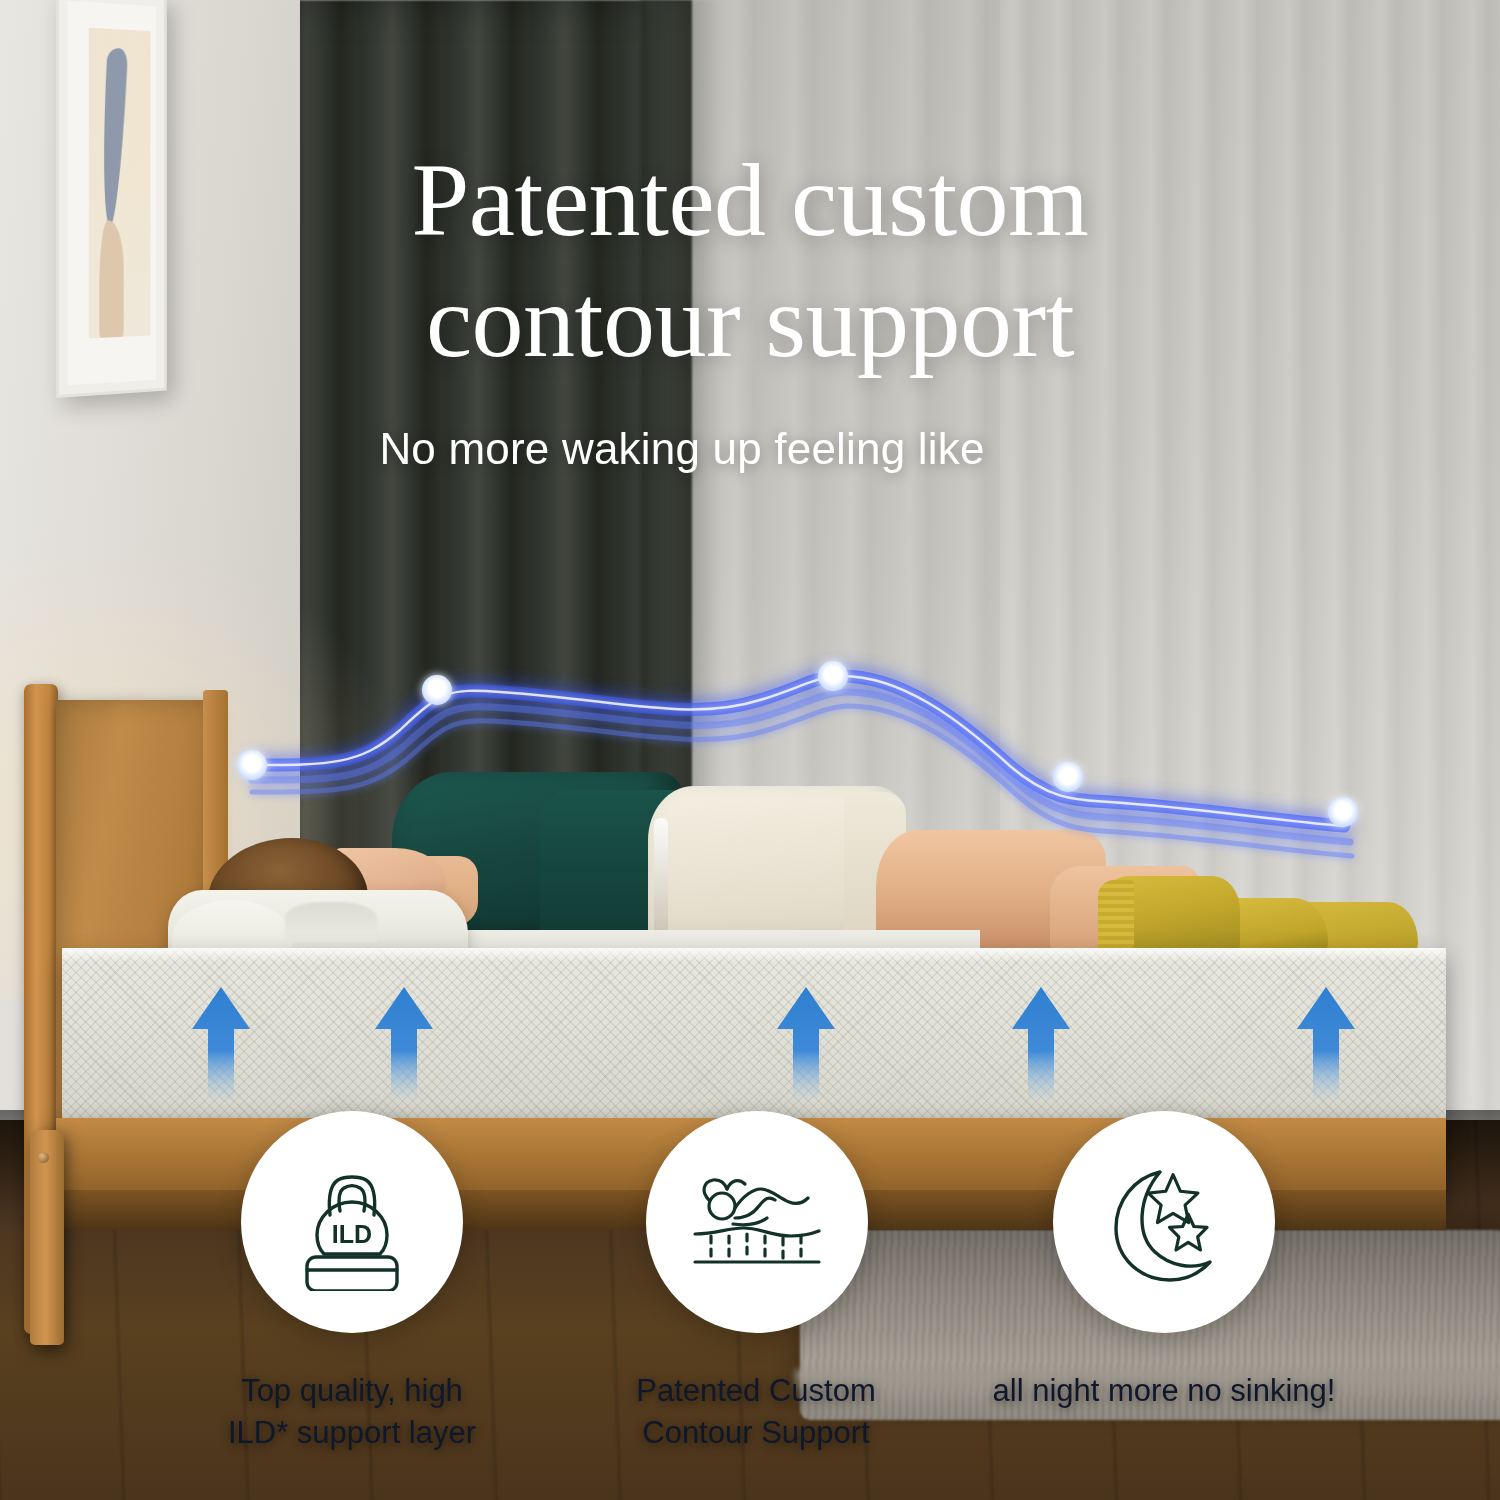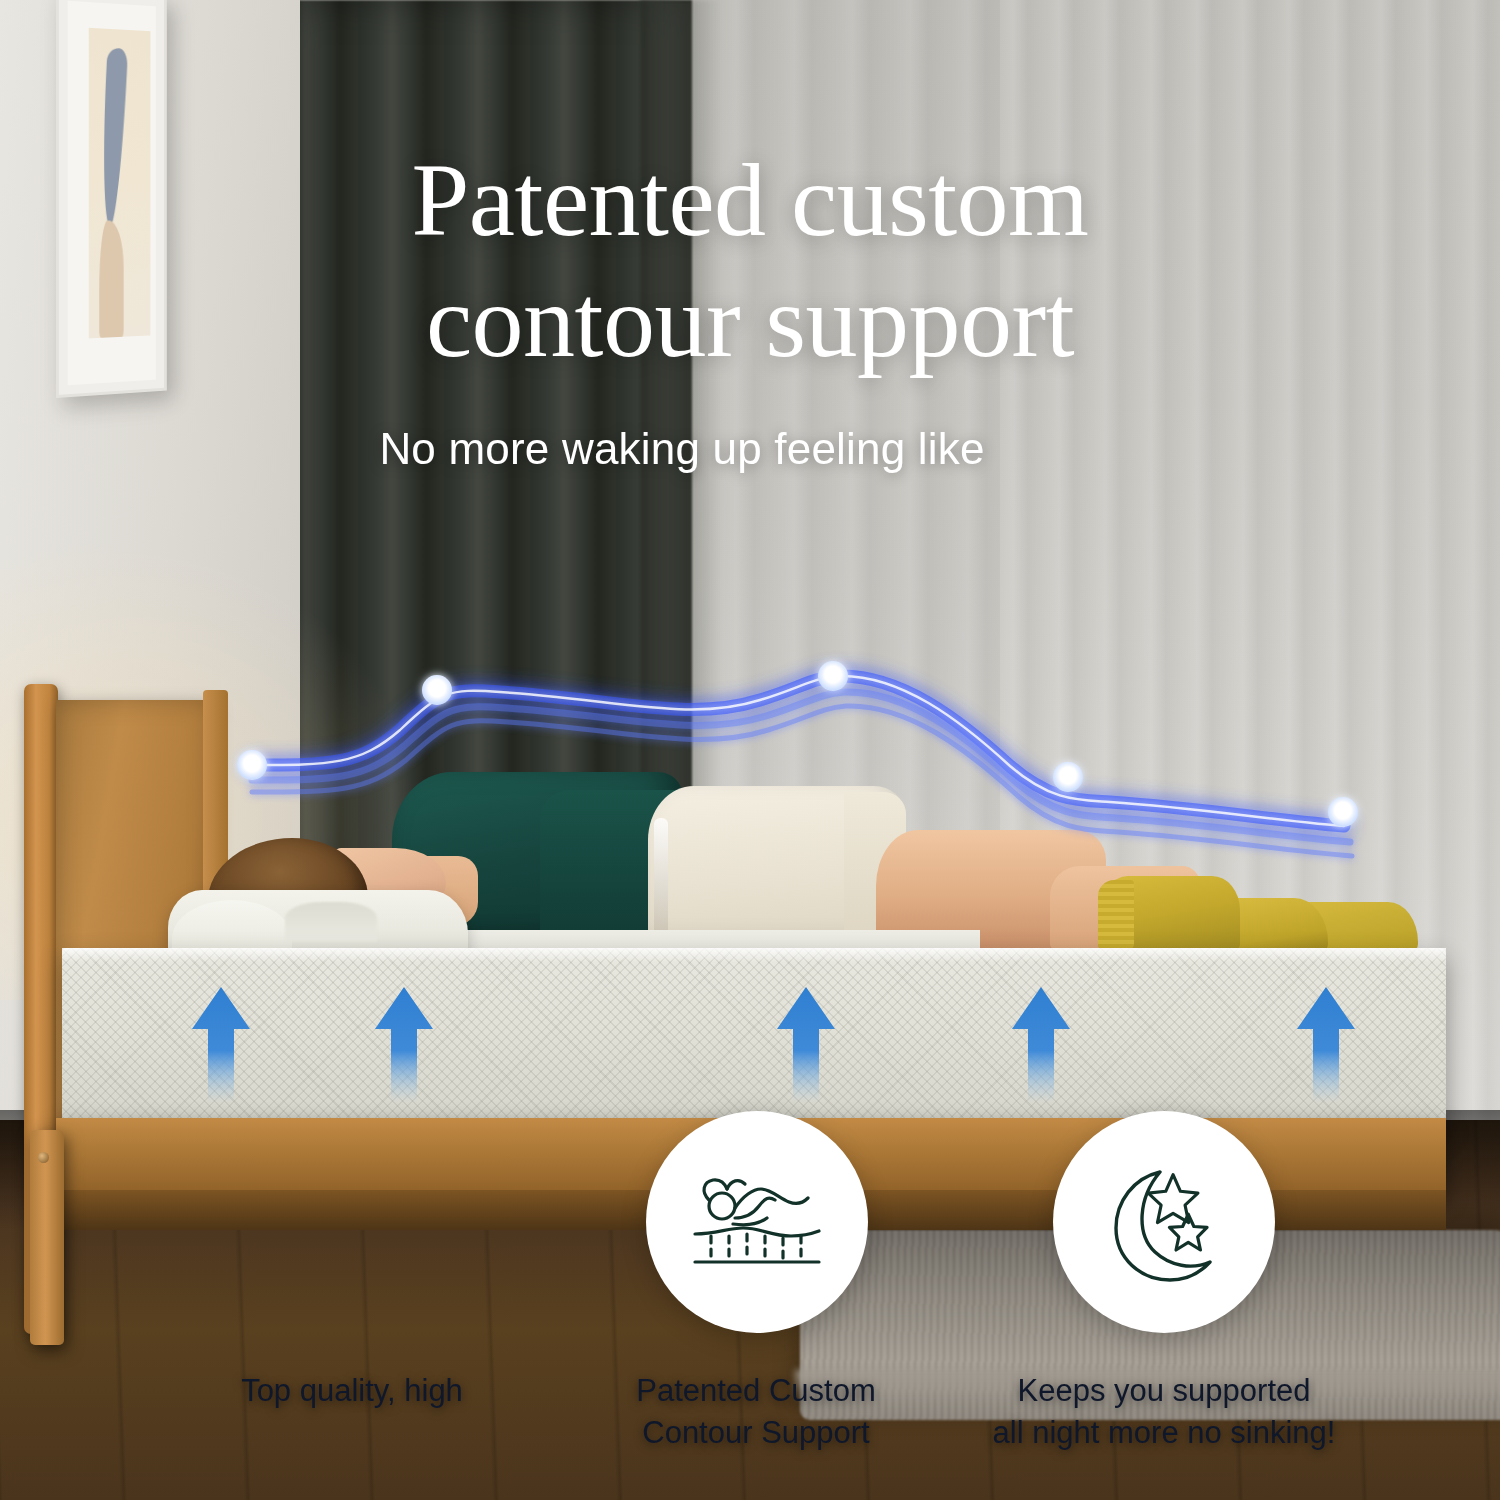--- a/index.html
+++ b/index.html
@@ -485,20 +485,35 @@
 
   <div id="headline">
     <div>Patented custom</div>
     <div>contour support</div>
   </div>
 
   <div id="subtitle">
     <div>No more waking up feeling like</div>
   </div>
 
+  <div class="badge" id="b1">
+    <svg width="138" height="138" viewBox="0 0 138 138">
+      <g fill="none" stroke="#123129" stroke-width="3.4" stroke-linejoin="round" stroke-linecap="round">
+
+        <path d="M47,62 C45,44 47,32 55,27 C62,23 76,23 83,27 C91,32 93,44 91,62"></path>
+        <path d="M57,58 C55,46 56,38 61,35 C66,32 72,32 77,35 C82,38 83,46 81,58"></path>
+
+        <path d="M69,49 C88,49 104,64 104,82 C104,90 101,97 97,101 L41,101 C37,97 34,90 34,82 C34,64 50,49 69,49 Z"></path>
+
+        <rect x="24" y="104" width="90" height="34" rx="9"></rect>
+        <path d="M24,117 L114,117"></path>
+      </g>
+      <text x="69" y="90" text-anchor="middle" font-family="Liberation Sans, sans-serif" font-size="25" font-weight="700" fill="#123129">ILD</text>
+    </svg>
+  </div>
 
   <div class="badge" id="b2">
     <svg width="140" height="132" viewBox="0 0 140 132">
       <g fill="none" stroke="#123129" stroke-width="3.2" stroke-linecap="round" stroke-linejoin="round">
 
         <circle cx="35" cy="50" r="13"></circle>
 
         <path d="M22,44 C14,36 16,26 26,24 C34,23 38,28 40,33"></path>
         <path d="M40,33 C44,24 52,22 58,28"></path>
 
@@ -529,23 +544,23 @@
         <path d="M64,18 C38,24 20,47 20,74 C20,104 44,126 74,126 C90,126 104,119 114,108
                  C96,116 74,112 59,98 C40,80 42,44 64,18 Z"></path>
         <path d="M74,16 L82,34 L101,36 L87,49 L91,68 L74,58 L57,68 L61,49 L47,36 L66,34 Z" transform="translate(9,6) scale(0.92) "></path>
         <path d="M96,62 L102,75 L116,76 L106,86 L109,100 L96,92 L83,100 L86,86 L76,76 L90,75 Z" transform="translate(2,2) scale(0.94)"></path>
       </g>
     </svg>
   </div>
 
   <div class="cap" id="c1">
     <div>Top quality, high</div>
+    <div>ILD* support layer</div>
   </div>
   <div class="cap" id="c2">
     <div>Patented Custom</div>
     <div>Contour Support</div>
   </div>
   <div class="cap" id="c3">
-    <div>Keeps you supported</div>
     <div>all night more no sinking!</div>
   </div>
 
 </div>
 
 </body></html>

